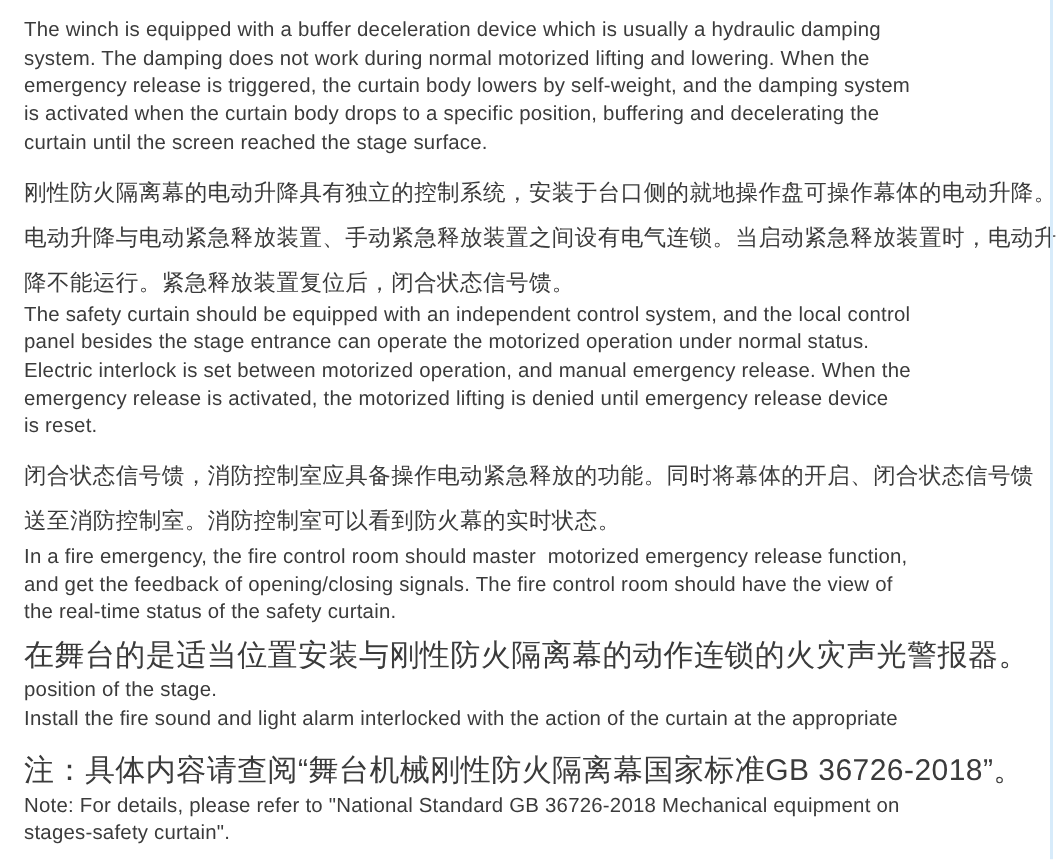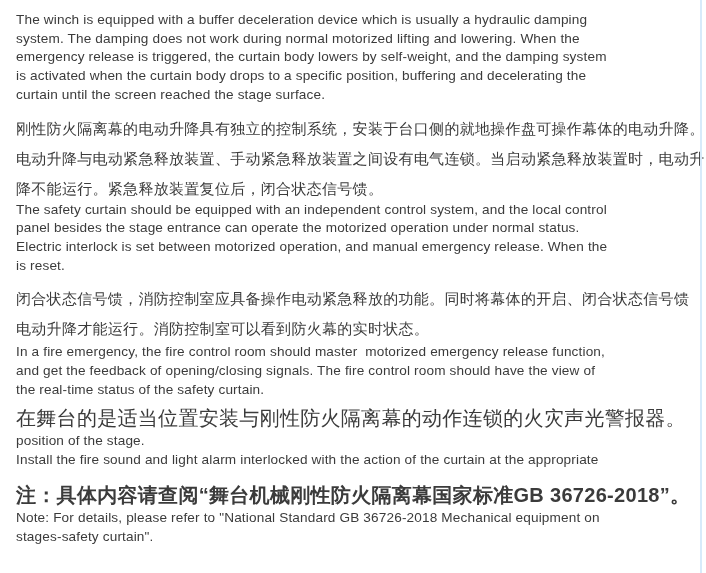--- a/index.html
+++ b/index.html
@@ -37,21 +37,21 @@
   }
   .zh-tight .line {
     font-size: 20px;
     line-height: 22px;
     letter-spacing: 0.3px;
   }
   .mt-zh   { margin-top: 9px; }
   .pull-up-6 { margin-top: -6px; }
   .pull-up-4 { margin-top: -4px; }
   .mt-alarm { margin-top: 8px; }
-  .mt-note  { margin-top: 14px; font-weight: bold; }
+  .mt-note  { margin-top: 14px; }
   .right-rule {
     position: absolute;
     left: 700px;
     top: 0;
     width: 2px;
     height: 573px;
     background: #d7ebfa;
   }
 </style>
 </head>
@@ -70,26 +70,27 @@
   <section class="block zh mt-zh">
     <div class="line">刚性防火隔离幕的电动升降具有独立的控制系统，安装于台口侧的就地操作盘可操作幕体的电动升降。</div>
     <div class="line">电动升降与电动紧急释放装置、手动紧急释放装置之间设有电气连锁。当启动紧急释放装置时，电动升</div>
     <div class="line">降不能运行。紧急释放装置复位后，闭合状态信号馈。</div>
   </section>
 
   <section class="block en pull-up-6">
     <div class="line">The safety curtain should be equipped with an independent control system, and the local control</div>
     <div class="line">panel besides the stage entrance can operate the motorized operation under normal status.</div>
     <div class="line">Electric interlock is set between motorized operation, and manual emergency release. When the</div>
+    <div class="line">emergency release is activated, the motorized lifting is denied until emergency release device</div>
     <div class="line">is reset.</div>
   </section>
 
   <section class="block zh mt-zh">
     <div class="line">闭合状态信号馈，消防控制室应具备操作电动紧急释放的功能。同时将幕体的开启、闭合状态信号馈</div>
-    <div class="line">电动升降才能运行。消防控制室可以看到防火幕的实时状态。</div>
+    <div class="line">送至消防控制室。消防控制室可以看到防火幕的实时状态。</div>
   </section>
 
   <section class="block en pull-up-4">
     <div class="line">In a fire emergency, the fire control room should master  motorized emergency release function,</div>
     <div class="line">and get the feedback of opening/closing signals. The fire control room should have the view of</div>
     <div class="line">the real-time status of the safety curtain.</div>
   </section>
 
   <section class="block zh-tight mt-alarm">
     <div class="line">在舞台的是适当位置安装与刚性防火隔离幕的动作连锁的火灾声光警报器。</div>

